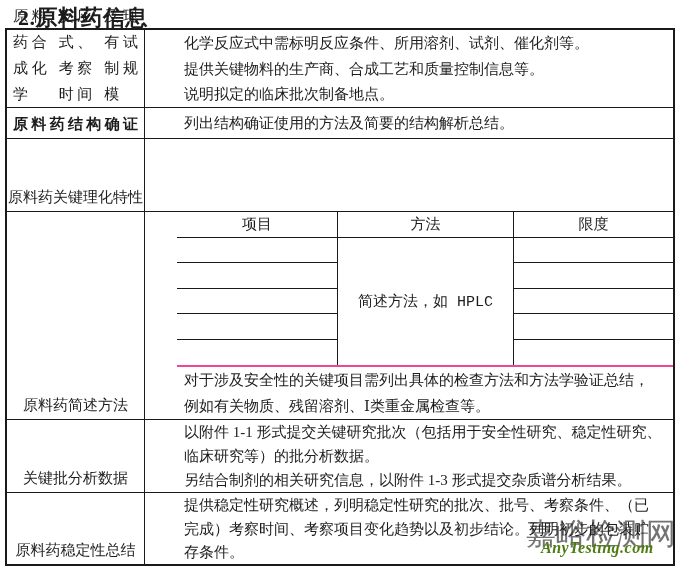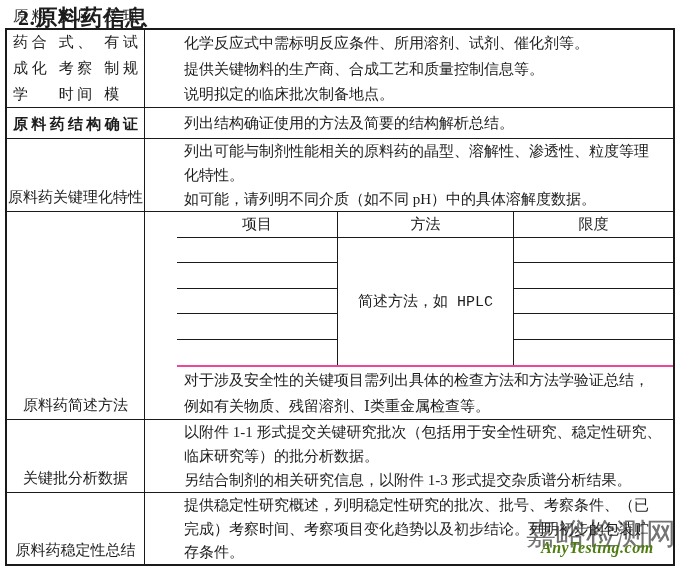--- a/index.html
+++ b/index.html
@@ -100,25 +100,20 @@
     <div class="cnt">
       <div class="cl">列出结构确证使用的方法及简要的结构解析总结。</div>
     </div>
   </div>
 
   <div class="row r3">
     <div class="lbl">
       <div>原料药关键理化</div>
       <div>特性</div>
     </div>
-    <div class="cnt">
-      <div class="cl">列出可能与制剂性能相关的原料药的晶型、溶解性、渗透性、粒度等理</div>
-      <div class="cl">化特性。</div>
-      <div class="cl">如可能，请列明不同介质（如不同 pH）中的具体溶解度数据。</div>
-    </div>
   </div>
 
   <div class="row r4">
     <div class="lbl">
       <div>原料药</div>
       <div>简述方法</div>
     </div>
     <div class="cnt qc">
       <div class="sub">
         <div class="hdr c1 gc1 gr1">项目</div>

